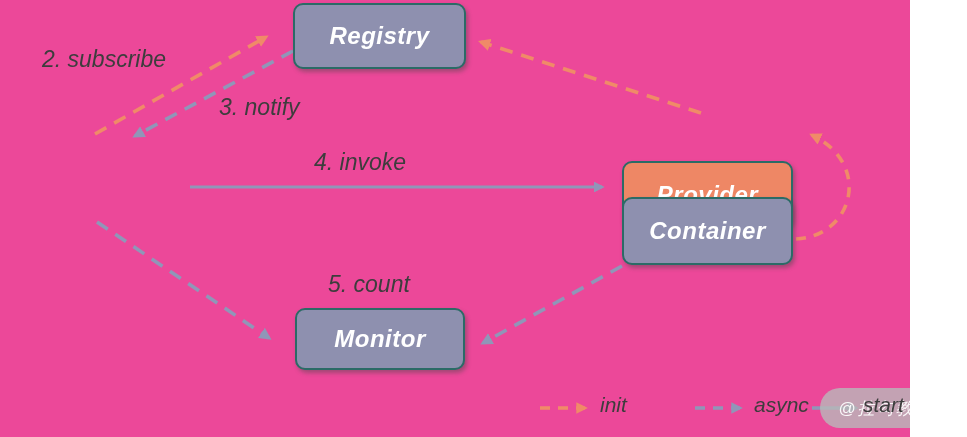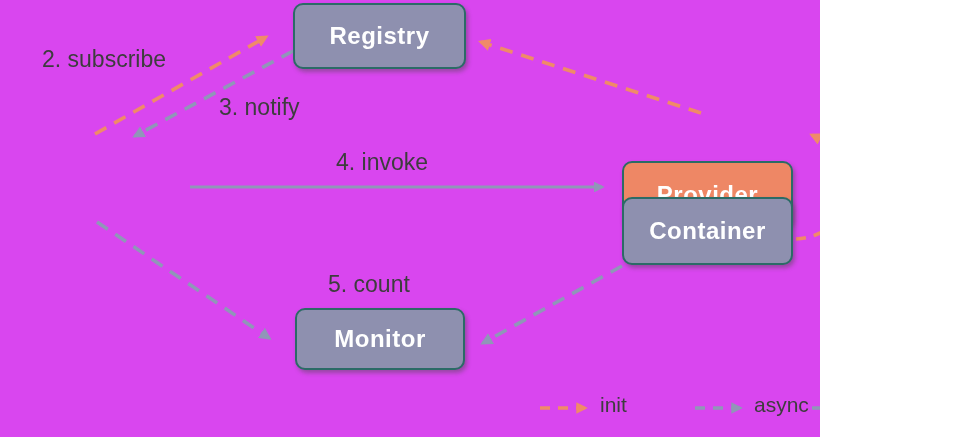--- a/index.html
+++ b/index.html
@@ -1,19 +1,20 @@
 <!DOCTYPE html>
 <html><head>
 <meta charset="utf-8">
 <style>
   html,body{margin:0;padding:0;background:#ffffff;}
   .stage{
-    position:relative;width:820px;height:437px;overflow:hidden;
-    background:#d946ef;
+    position:relative;width:910px;height:437px;overflow:hidden;
+    background:#ec4899;
     font-family:"Liberation Sans","DejaVu Sans",sans-serif;
+    font-style:italic;
   }
   .arrows{position:absolute;left:0;top:0;width:967px;height:437px;}
   .node{
     position:absolute;display:flex;align-items:center;justify-content:center;
     border:2px solid #2B6B66;border-radius:10px;
     color:#ffffff;font-size:24px;font-weight:700;letter-spacing:0.5px;
     box-shadow:2px 3px 4px rgba(70,70,70,0.45);
     box-sizing:border-box;
   }
   .node.orange{background:#EE8765;margin-top:44px;}
@@ -79,21 +80,21 @@
     <span>Container</span>
   </div>
 
 
   <div class="node purple" style="left:295px;top:308px;width:170px;height:62px">
     <span>Monitor</span>
   </div>
 
   <div class="elabel" style="left:42px;top:46px">2. subscribe</div>
   <div class="elabel" style="left:219px;top:94px">3. notify</div>
-  <div class="elabel" style="left:336px;top:149px">4. invoke</div>
+  <div class="elabel" style="left:314px;top:149px">4. invoke</div>
   <div class="elabel" style="left:328px;top:271px">5. count</div>
 
   <div class="legend-label" style="left:600px;top:393px">init</div>
   <div class="legend-label" style="left:754px;top:393px">async</div>
   <div class="legend-label" style="left:863px;top:393px">start</div>
 
   <div class="watermark">
     <span>@拉勾教育</span>
   </div>
 

